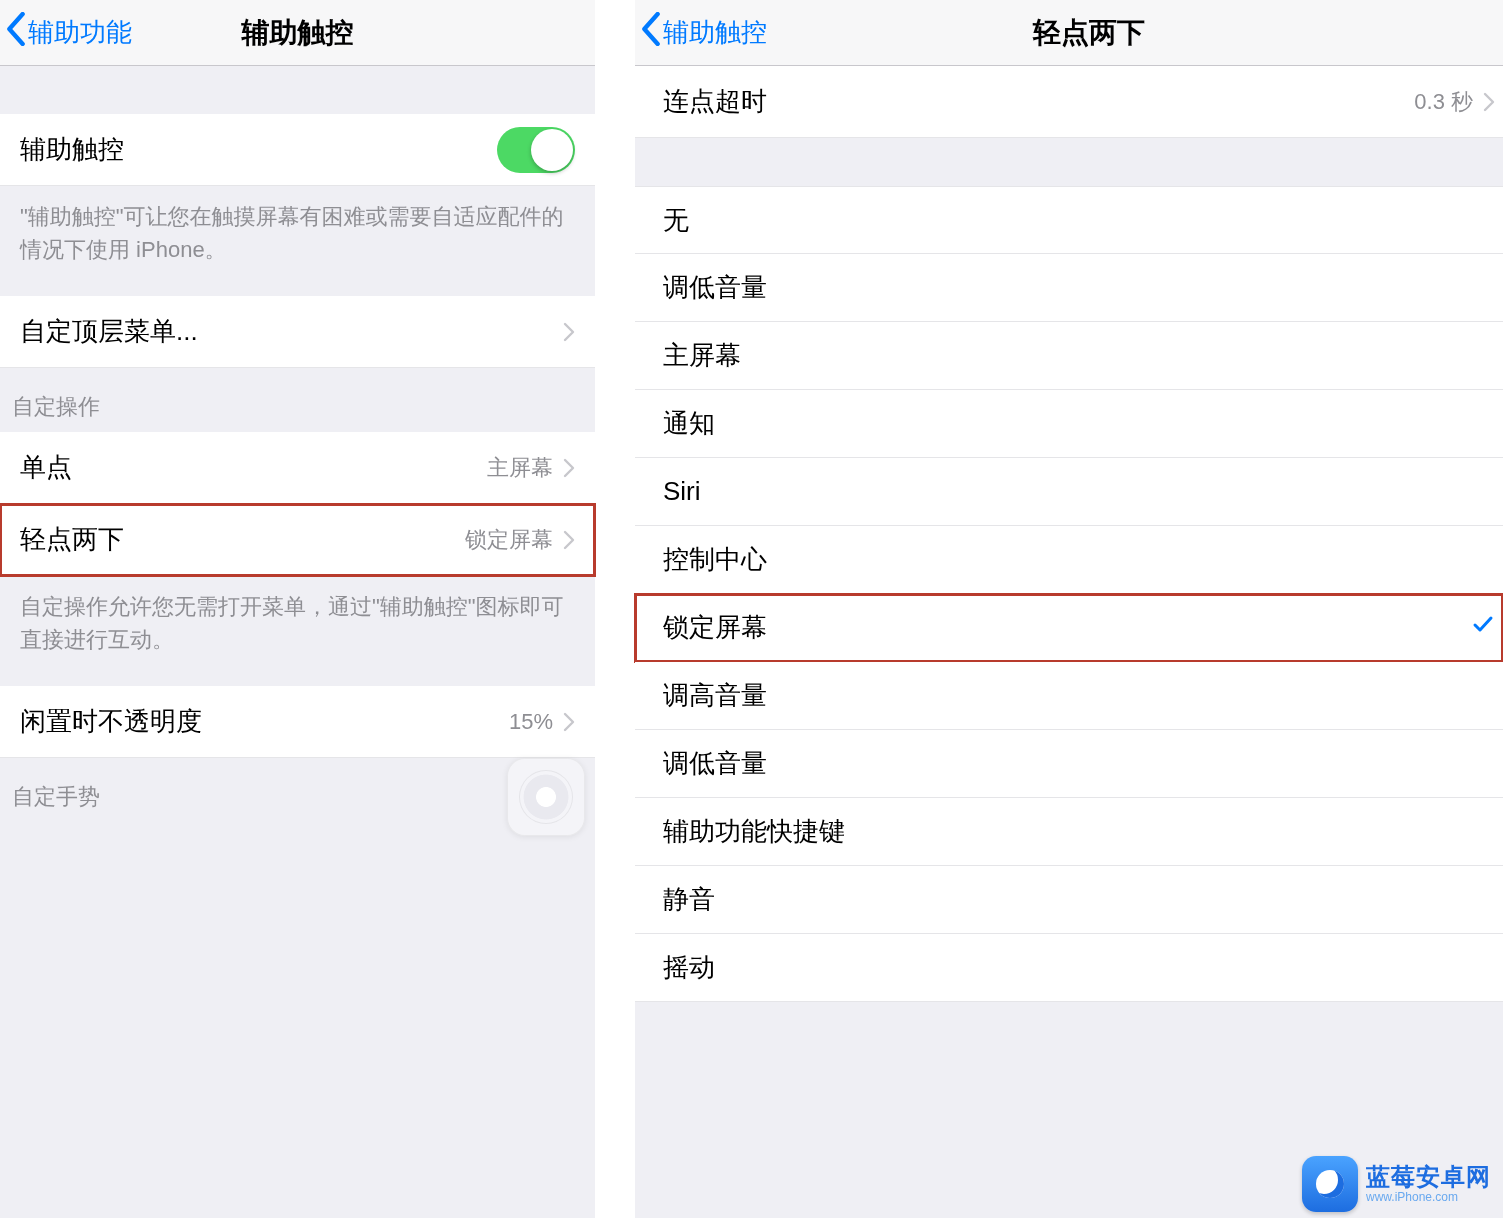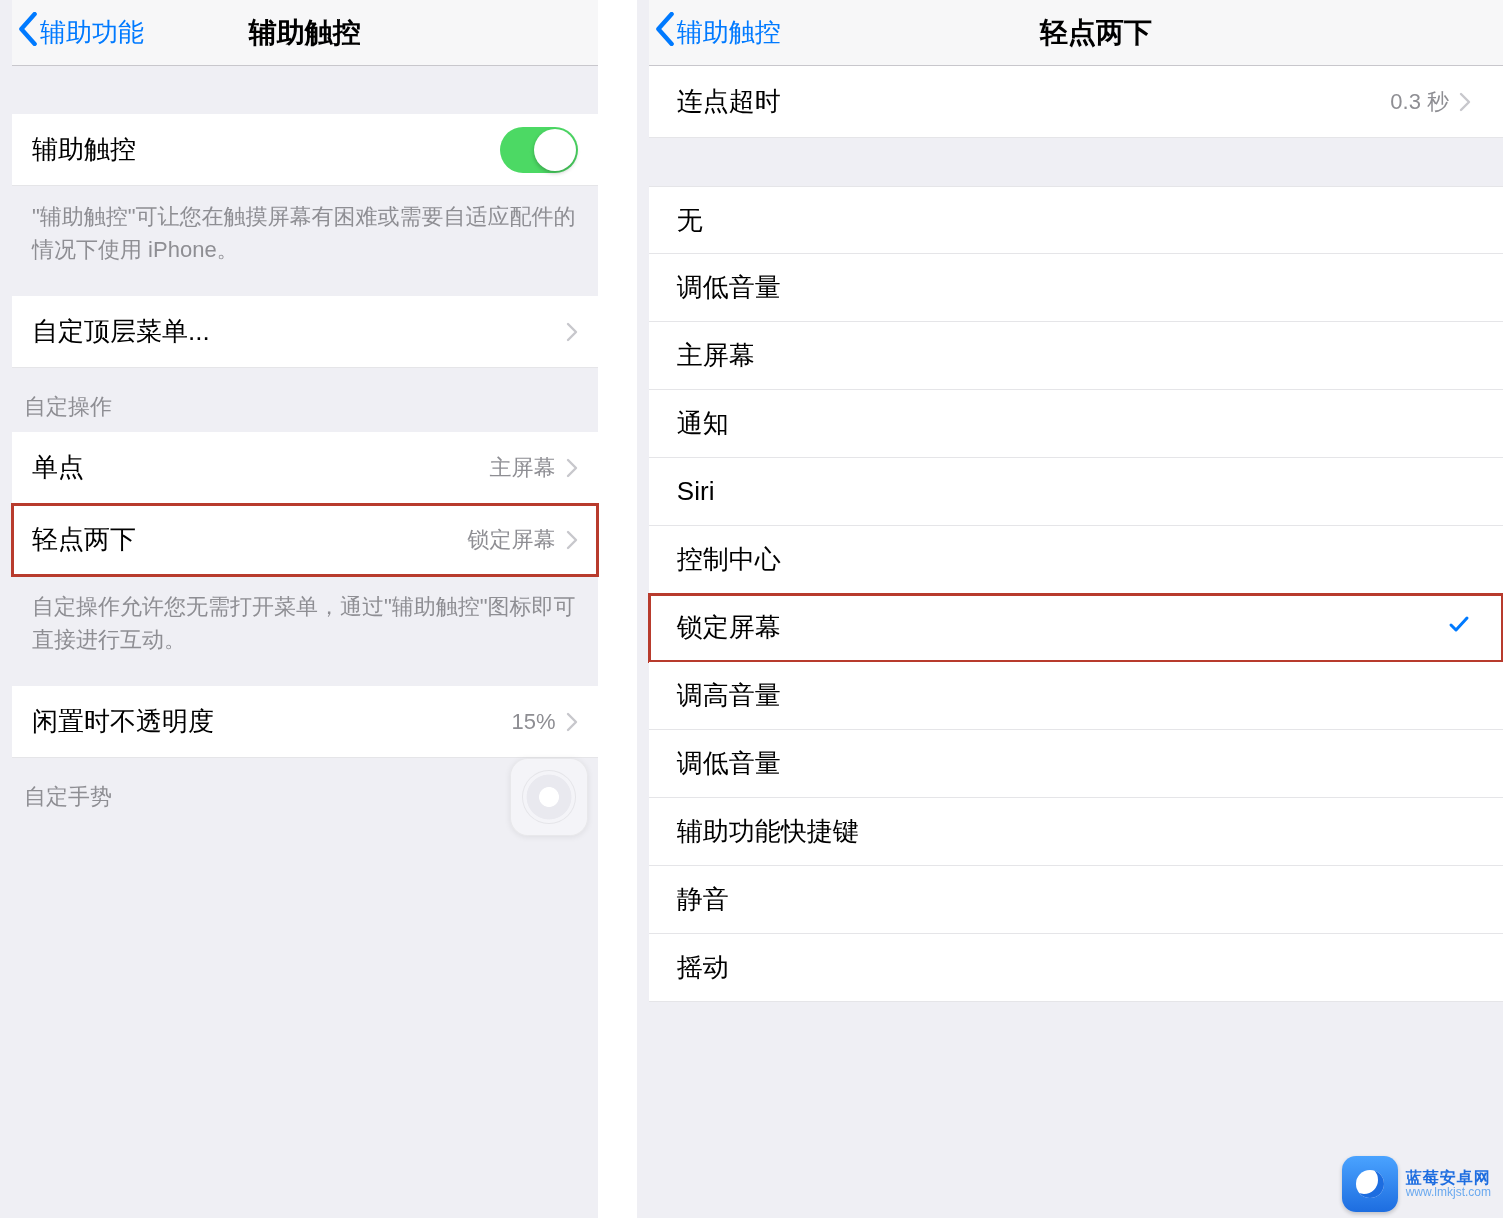--- a/index.html
+++ b/index.html
@@ -11,21 +11,20 @@
     display: flex;
     overflow: hidden;
     position: relative;
   }
   .pane {
     background: #efeff4;
     display: flex;
     flex-direction: column;
     height: 100%;
     position: relative;
-    margin-left: 12px;
   }
   .pane-left { width: 595px; }
   .gap { width: 40px; background: #ffffff; }
   .pane-right { width: 868px; }
 
   .nav {
     height: 66px;
     background: #f7f7f8;
     border-bottom: 1px solid #c8c7cc;
     display: flex;
@@ -98,21 +97,21 @@
   }
 
   .highlight {
     outline: 3px solid #b83b2d;
     outline-offset: -2px;
   }
 
   .check { color: #007aff; }
   .check svg { width: 24px; height: 24px; }
 
-  .pane-right .cell { padding-left: 28px; padding-right: 32px; }
+  .pane-right .cell { padding-left: 28px; padding-right: 8px; }
 
   .watermark {
     position: absolute;
     right: 12px;
     bottom: 6px;
     display: flex;
     align-items: center;
     gap: 8px;
   }
   .wm-icon {
@@ -122,21 +121,21 @@
     display:flex;align-items:center;justify-content:center;
     box-shadow: 0 2px 4px rgba(0,0,0,.2);
   }
   .wm-icon::before{
     content:"";
     width:28px;height:28px;border-radius:50%;
     background:#fff;
     box-shadow: inset -6px -4px 0 0 #1d6de0;
   }
   .wm-text { display:flex; flex-direction:column; line-height:1.1; }
-  .wm-main { font-size:16px; font-weight:700; color:#1d6de0; letter-spacing:1px;}
+  .wm-main { font-size:24px; font-weight:700; color:#1d6de0; letter-spacing:1px;}
   .wm-sub  { font-size:12px; color:#6aa9ef; }
 
   .assistive {
     position:absolute;
     right: 10px; bottom: 382px;
     width: 78px; height: 78px;
     border-radius: 18px;
     background: rgba(255,255,255,.35);
     border: 1px solid rgba(0,0,0,.05);
     display:flex;align-items:center;justify-content:center;
@@ -294,16 +293,16 @@
       </div>
       <div class="cell">
         <div class="cell-label">摇动</div>
       </div>
     </div>
 
   <div class="watermark">
     <div class="wm-icon"></div>
     <div class="wm-text">
       <span class="wm-main">蓝莓安卓网</span>
-      <span class="wm-sub">www.lmkjst.com</span>
+      <span class="wm-sub">www.iPhone.com</span>
     </div>
   </div>
 </div>
 
 </body></html>

